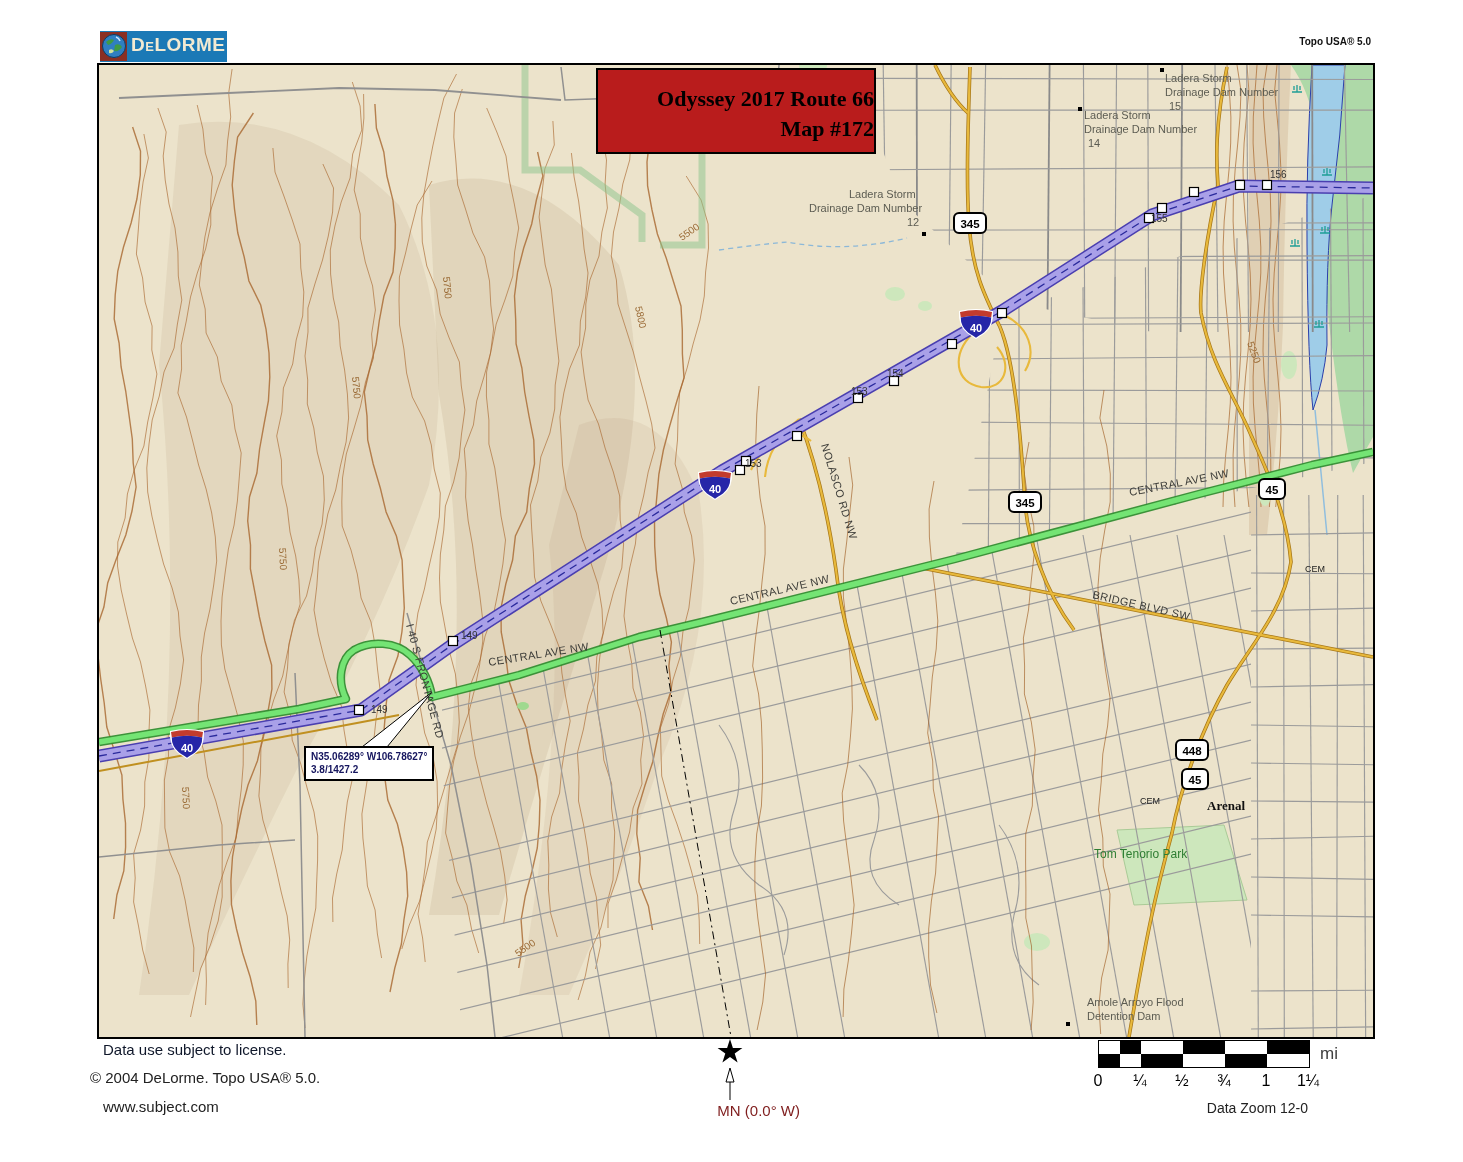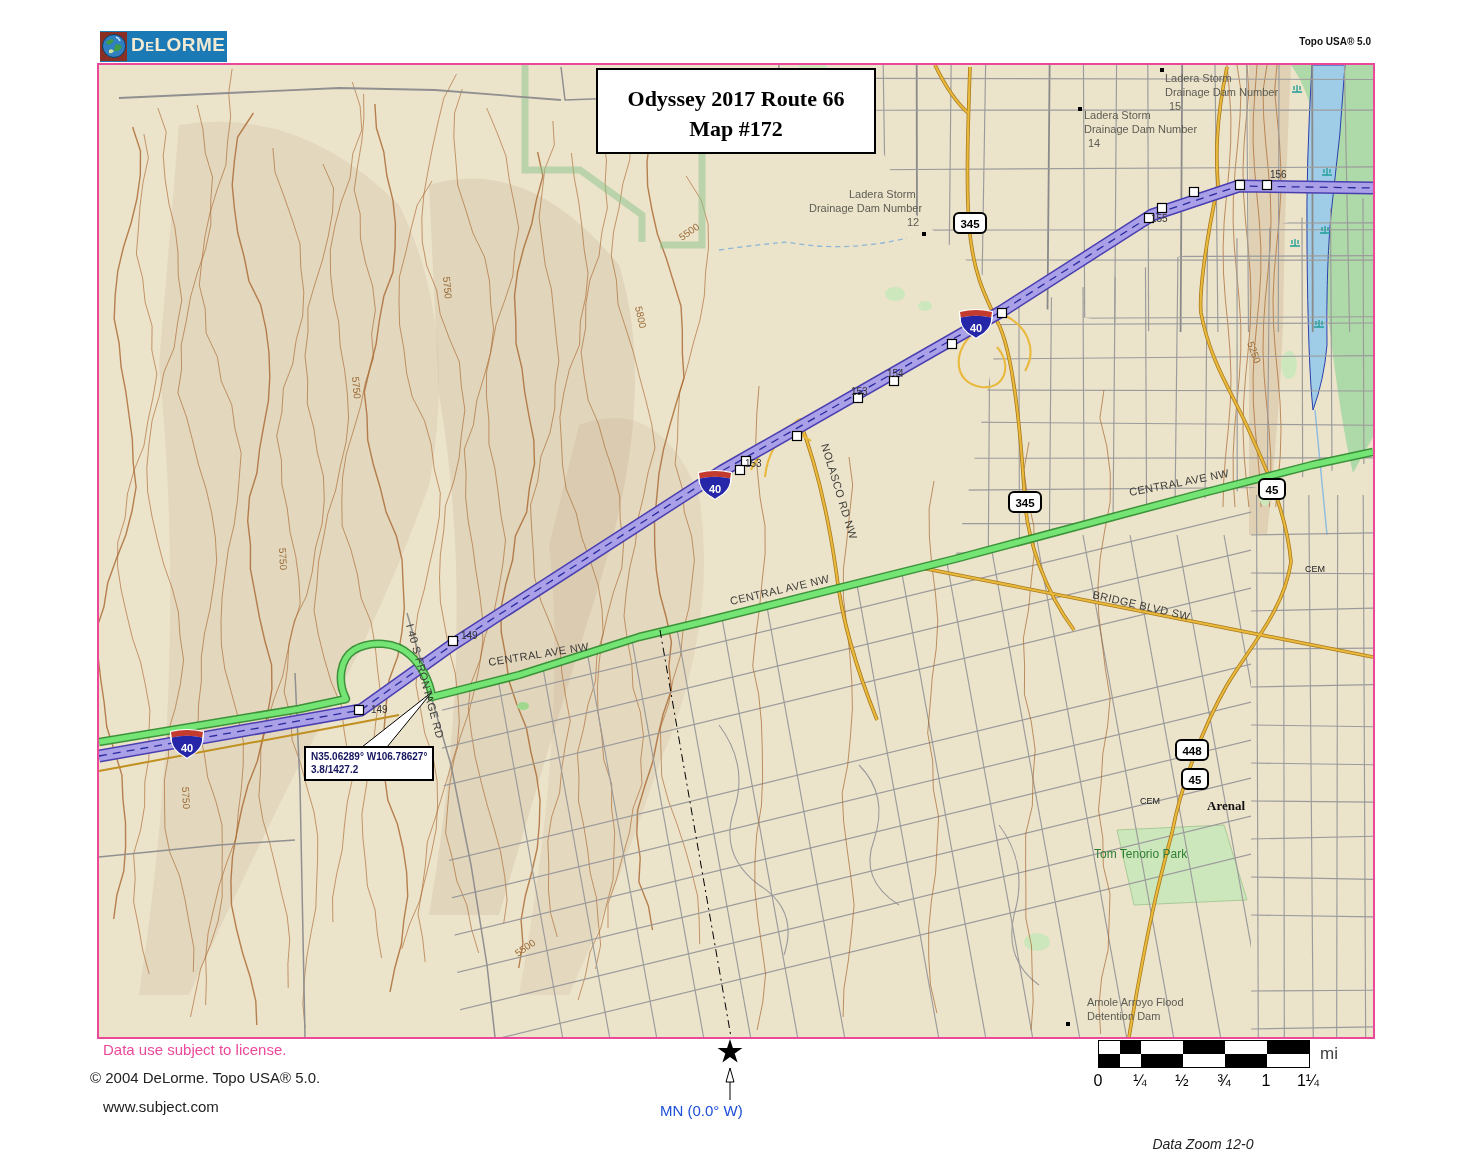--- a/index.html
+++ b/index.html
@@ -8,53 +8,53 @@
   
   .logo{position:absolute;left:100px;top:31px;width:127px;height:31px;background:#1b79b6;
         display:flex;align-items:center;}
   .logo-sq{position:absolute;left:0;top:1px;width:27px;height:29px;background:#8a2f23;}
   .logo-globe{position:absolute;left:1px;top:2px;}
   .logo-text{position:absolute;left:31px;top:3px;color:#f2ead2;font-weight:bold;font-size:19px;
         font-variant:small-caps;letter-spacing:.5px;}
   .product{position:absolute;right:92px;top:36px;font-weight:bold;font-size:10px;color:#111;}
   
   .map-frame{position:absolute;left:97px;top:63px;width:1274px;height:972px;
-        border:2px solid #ec4899;background:#ece3cb;box-sizing:content-box;}
+        border:2px solid #000000;background:#ece3cb;box-sizing:content-box;}
   .map-frame svg{position:absolute;left:0;top:0;}
-  .map-title{position:absolute;left:497px;top:3px;width:280px;height:86px;background:#ffffff;
-        border:2px solid #000;text-align:center;font-family:"Liberation Serif",serif;
+  .map-title{position:absolute;left:497px;top:3px;width:280px;height:86px;background:#b91c1c;
+        border:2px solid #000;text-align:right;font-family:"Liberation Serif",serif;
         font-weight:bold;font-size:22px;line-height:1.35;padding-top:14px;box-sizing:border-box;color:#000;}
   .callout{position:absolute;left:205px;top:681px;background:#fff;border:2px solid #000;
         padding:2px 5px 3px 5px;font-size:10px;font-weight:bold;color:#15155e;line-height:1.3;white-space:nowrap;}
   
   text{font-family:"Liberation Sans",sans-serif;}
   .ml-dam{font-size:11px;fill:#5c5c52;}
   .ml-road{font-size:11px;fill:#3c3c38;letter-spacing:.4px;}
   .ml-mm{font-size:10px;fill:#333;}
   .ml-elev{font-size:10px;fill:#9a6a35;}
   .ml-place{font-size:13px;font-weight:bold;font-family:"Liberation Serif",serif;fill:#111;}
   .ml-small{font-size:9px;fill:#222;}
   .ml-park{font-size:12px;fill:#2e7d32;}
   .st{stroke:#9b9b9b;stroke-width:1.15;}
   .st2{stroke:#8a8a8a;stroke-width:1.8;}
   .ctr{stroke:#a8672e;fill:none;opacity:.8;}
   
-  .f-lic{position:absolute;left:103px;top:1041px;font-size:15px;color:#ec4899;}
+  .f-lic{position:absolute;left:103px;top:1041px;font-size:15px;color:#0f172a;}
   .f-cpy{position:absolute;left:90px;top:1069px;font-size:15px;color:#222;}
   .f-web{position:absolute;left:103px;top:1098px;font-size:15px;color:#222;}
   .north{position:absolute;left:700px;top:1036px;width:60px;height:70px;}
-  .mn-label{position:absolute;left:660px;top:1102px;width:140px;text-align:left;font-size:15px;color:#1d4ed8;}
+  .mn-label{position:absolute;left:660px;top:1102px;width:140px;text-align:right;font-size:15px;color:#7f1d1d;}
   .scalebar{position:absolute;left:1098px;top:1040px;width:210px;height:26px;border:1px solid #000;}
   .sb-row{height:13px;}
   .sb-top{background:linear-gradient(90deg,#fff 0 10%,#000 10% 20%,#fff 20% 40%,#000 40% 60%,#fff 60% 80%,#000 80% 100%);}
   .sb-bot{background:linear-gradient(90deg,#000 0 10%,#fff 10% 20%,#000 20% 40%,#fff 40% 60%,#000 60% 80%,#fff 80% 100%);}
   .sb-mi{position:absolute;left:1320px;top:1044px;font-size:17px;color:#404040;}
   .sb-ticks{position:absolute;left:1098px;top:1072px;width:210px;height:20px;font-size:16px;color:#000;}
   .sb-ticks span{position:absolute;transform:translateX(-50%);}
-  .sb-zoom{position:absolute;left:1098px;top:1136px;width:210px;text-align:center;font-size:14px;color:#222;font-style:italic;}
+  .sb-zoom{position:absolute;left:1098px;top:1100px;width:210px;text-align:right;font-size:14px;color:#222;}
 </style>
 </head>
 <body>
 
 <div class="page">
 
   <div class="logo">
     <div class="logo-sq"></div>
     <svg class="logo-globe" width="27" height="27">
       <circle cx="13" cy="13" r="11.5" fill="#2f7fc1" stroke="#0d3c63" stroke-width="1"></circle>

